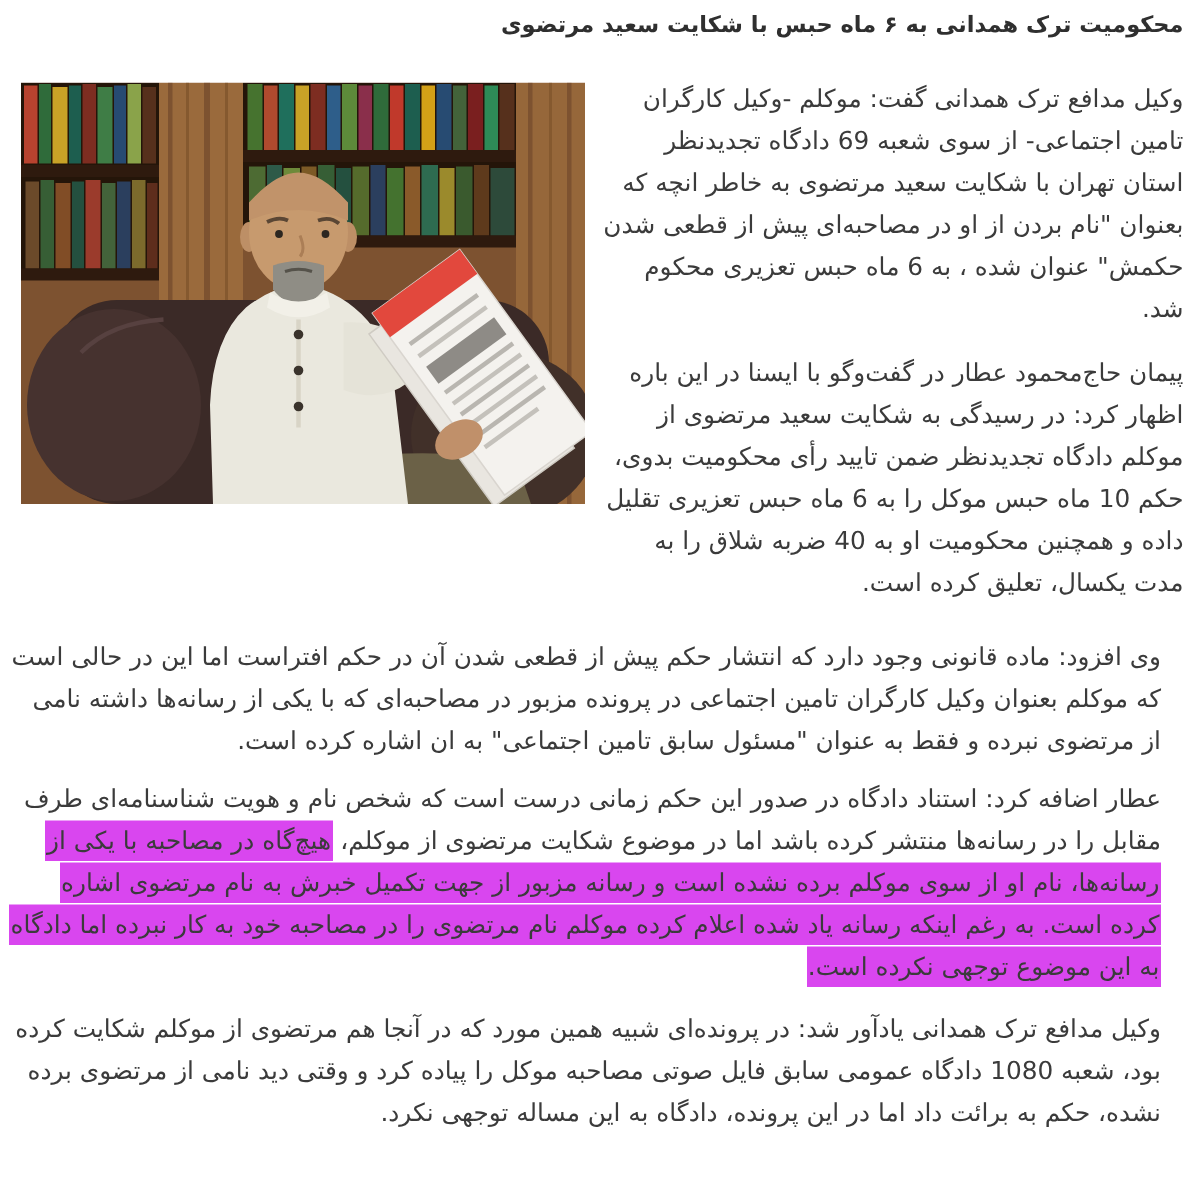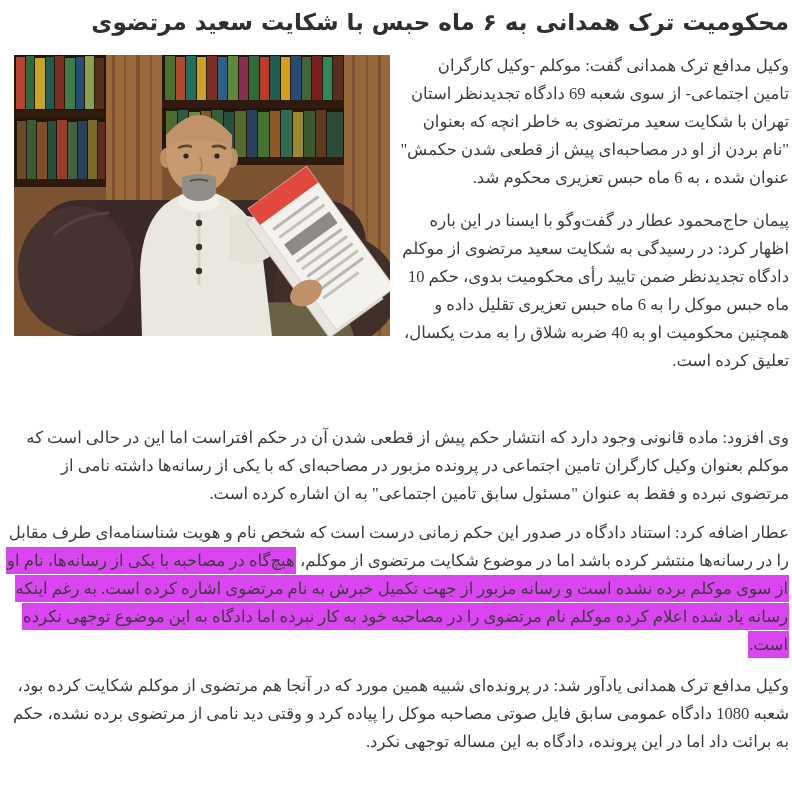--- a/index.html
+++ b/index.html
@@ -13,21 +13,21 @@
     overflow: hidden;
     direction: rtl;
     font-family: "DejaVu Sans", sans-serif;
   }
   .headline {
     position: absolute;
     top: 5px;
     left: 0;
     right: 3px;
     text-align: right;
-    font-size: 23px;
+    font-size: 15px;
     font-weight: bold;
     color: #2f2f2f;
     line-height: 1.5;
   }
   .photo {
     position: absolute;
     top: 55px;
     left: 14px;
     width: 376px;
     height: 281px;
@@ -36,30 +36,29 @@
   .col {
     position: absolute;
     top: 52px;
     right: 3px;
     width: 389px;
     text-align: right;
   }
   .lower {
     position: absolute;
     top: 424px;
-    right: 3px;
+    right: 18px;
     left: 6px;
     text-align: right;
   }
   p.body-text {
     font-size: 16.5px;
     line-height: 28px;
     color: #3b3b3b;
     text-align: right;
-    font-family: Liberation Serif, serif;
   }
   .col p.body-text { margin: 0 0 15px; }
   .p3 { margin: 0 0 11px; }
   .p4 { margin: 0 0 13px; }
   .p5 { margin: 0 0 27px; }
   .byline { margin: 0; }
   mark.hl {
     background: #d946ef;
     color: inherit;
     padding: 4px 1px;

